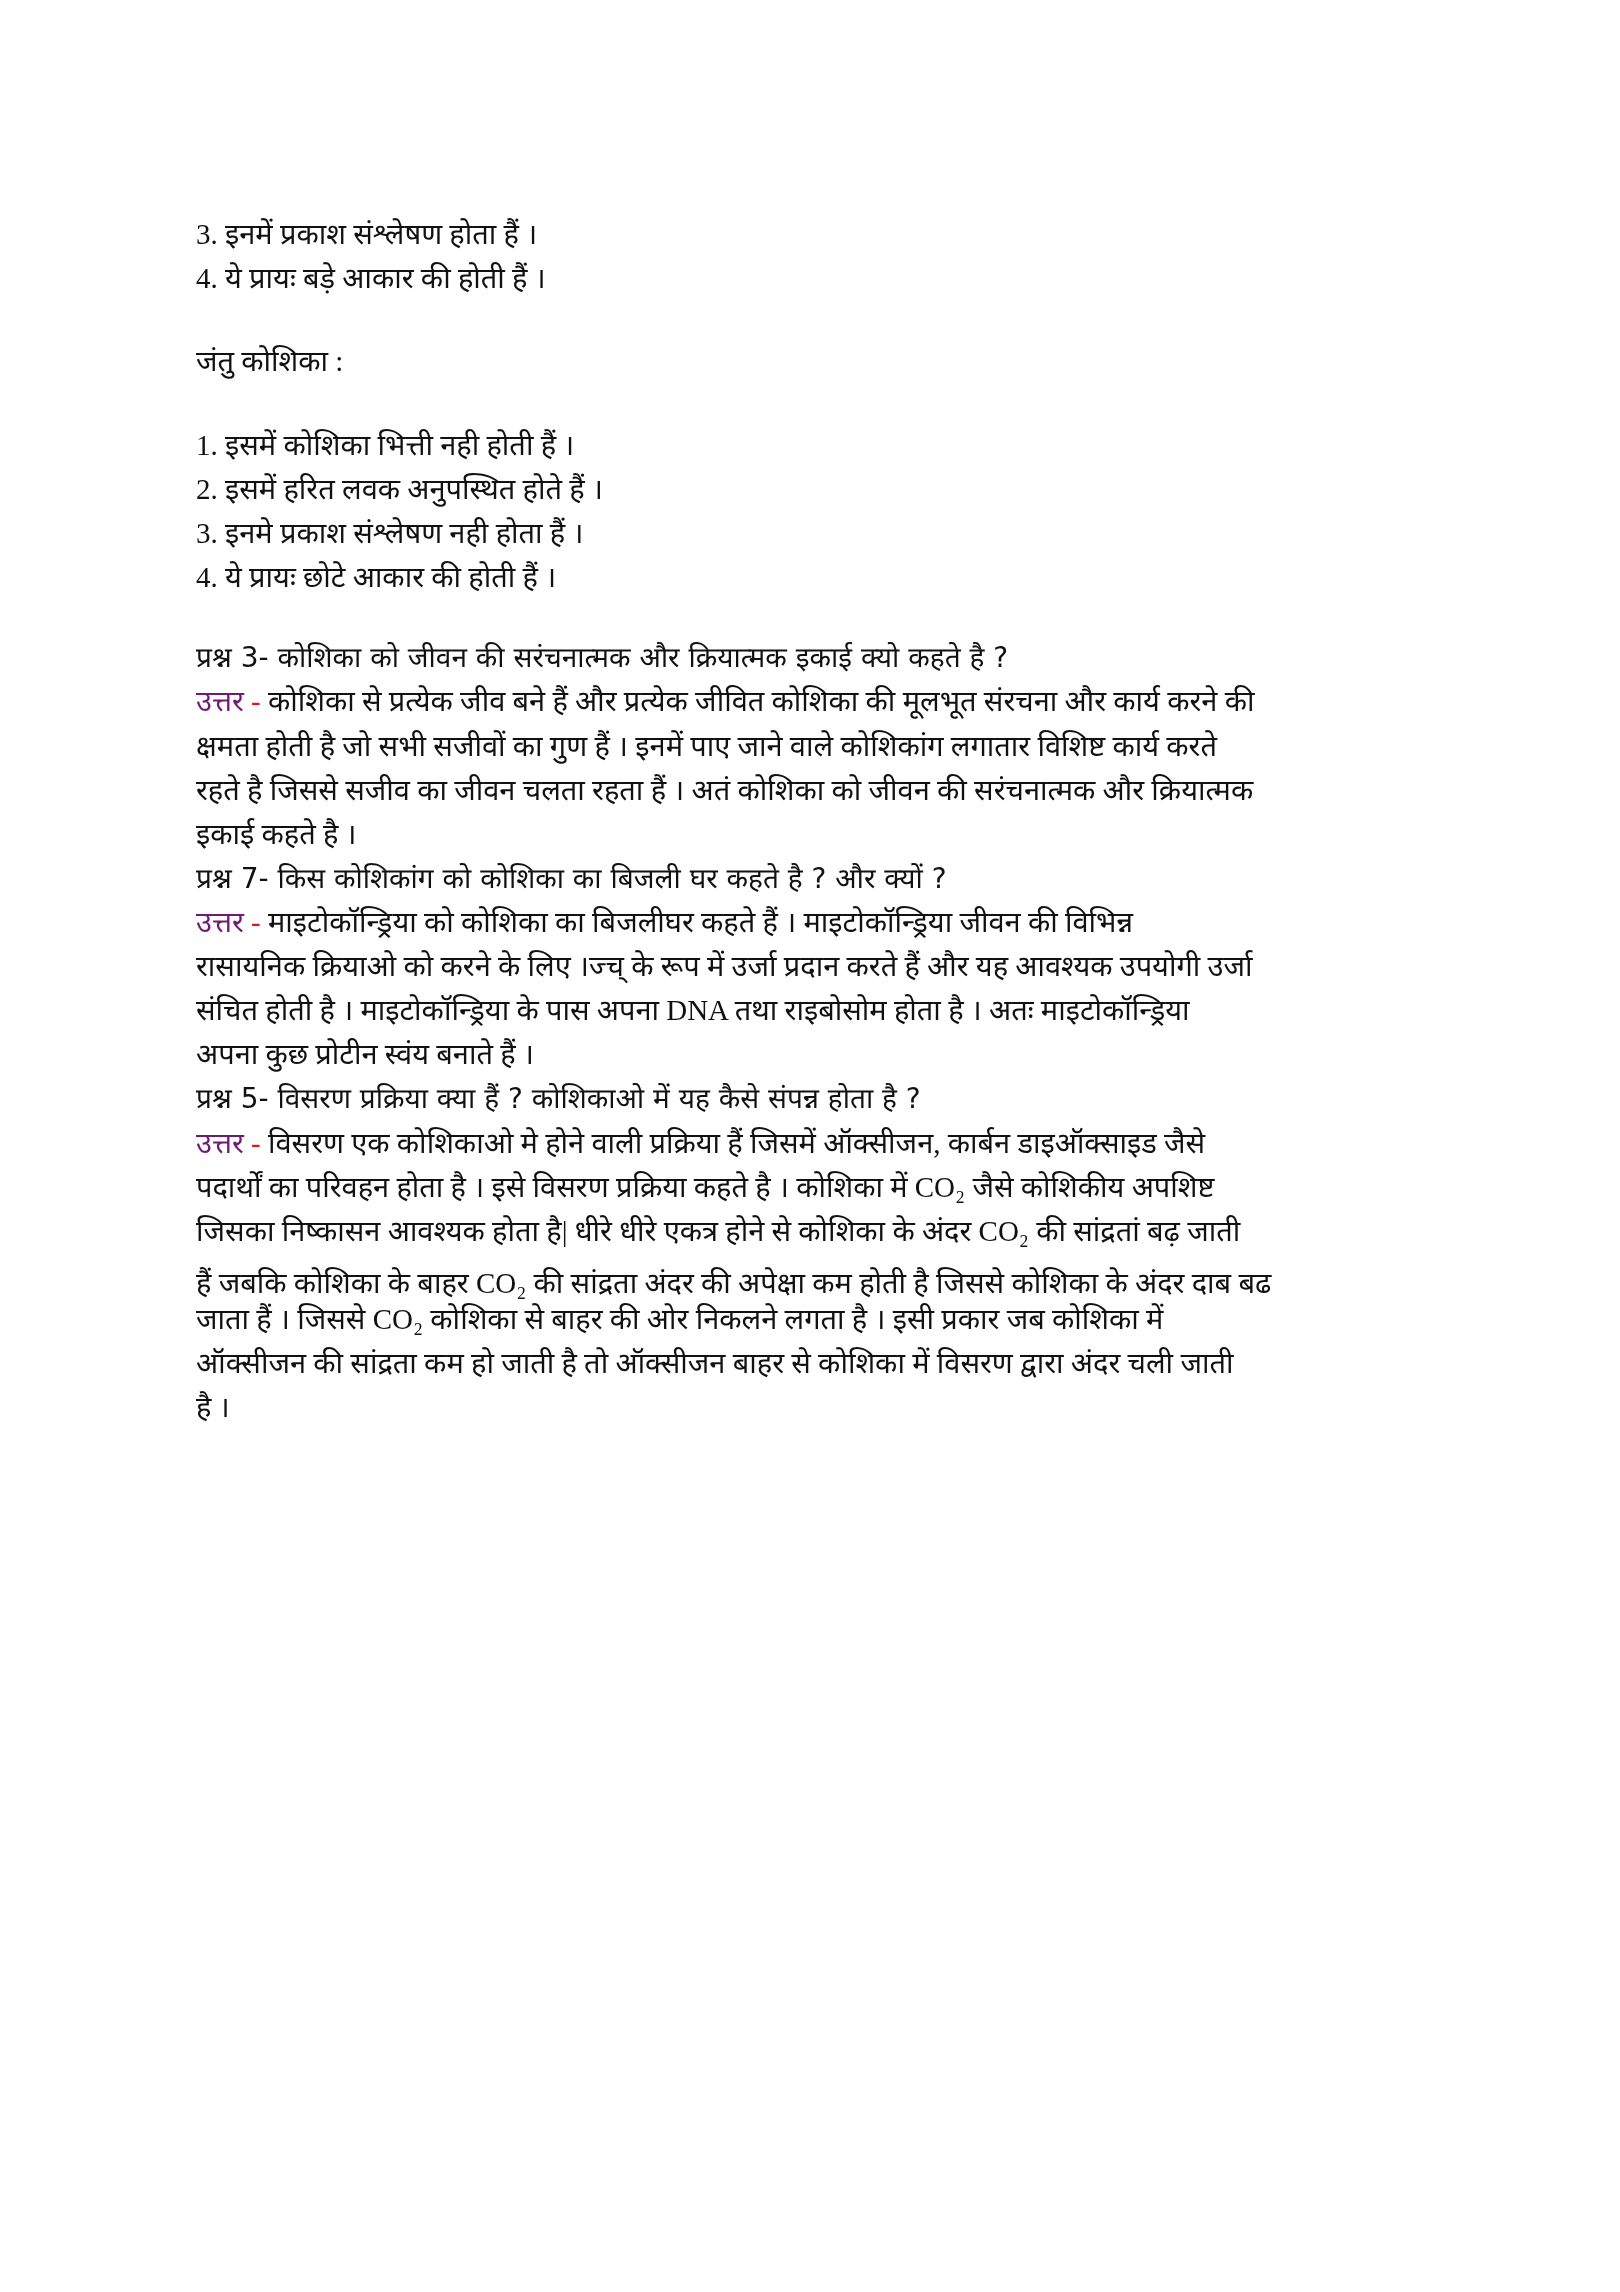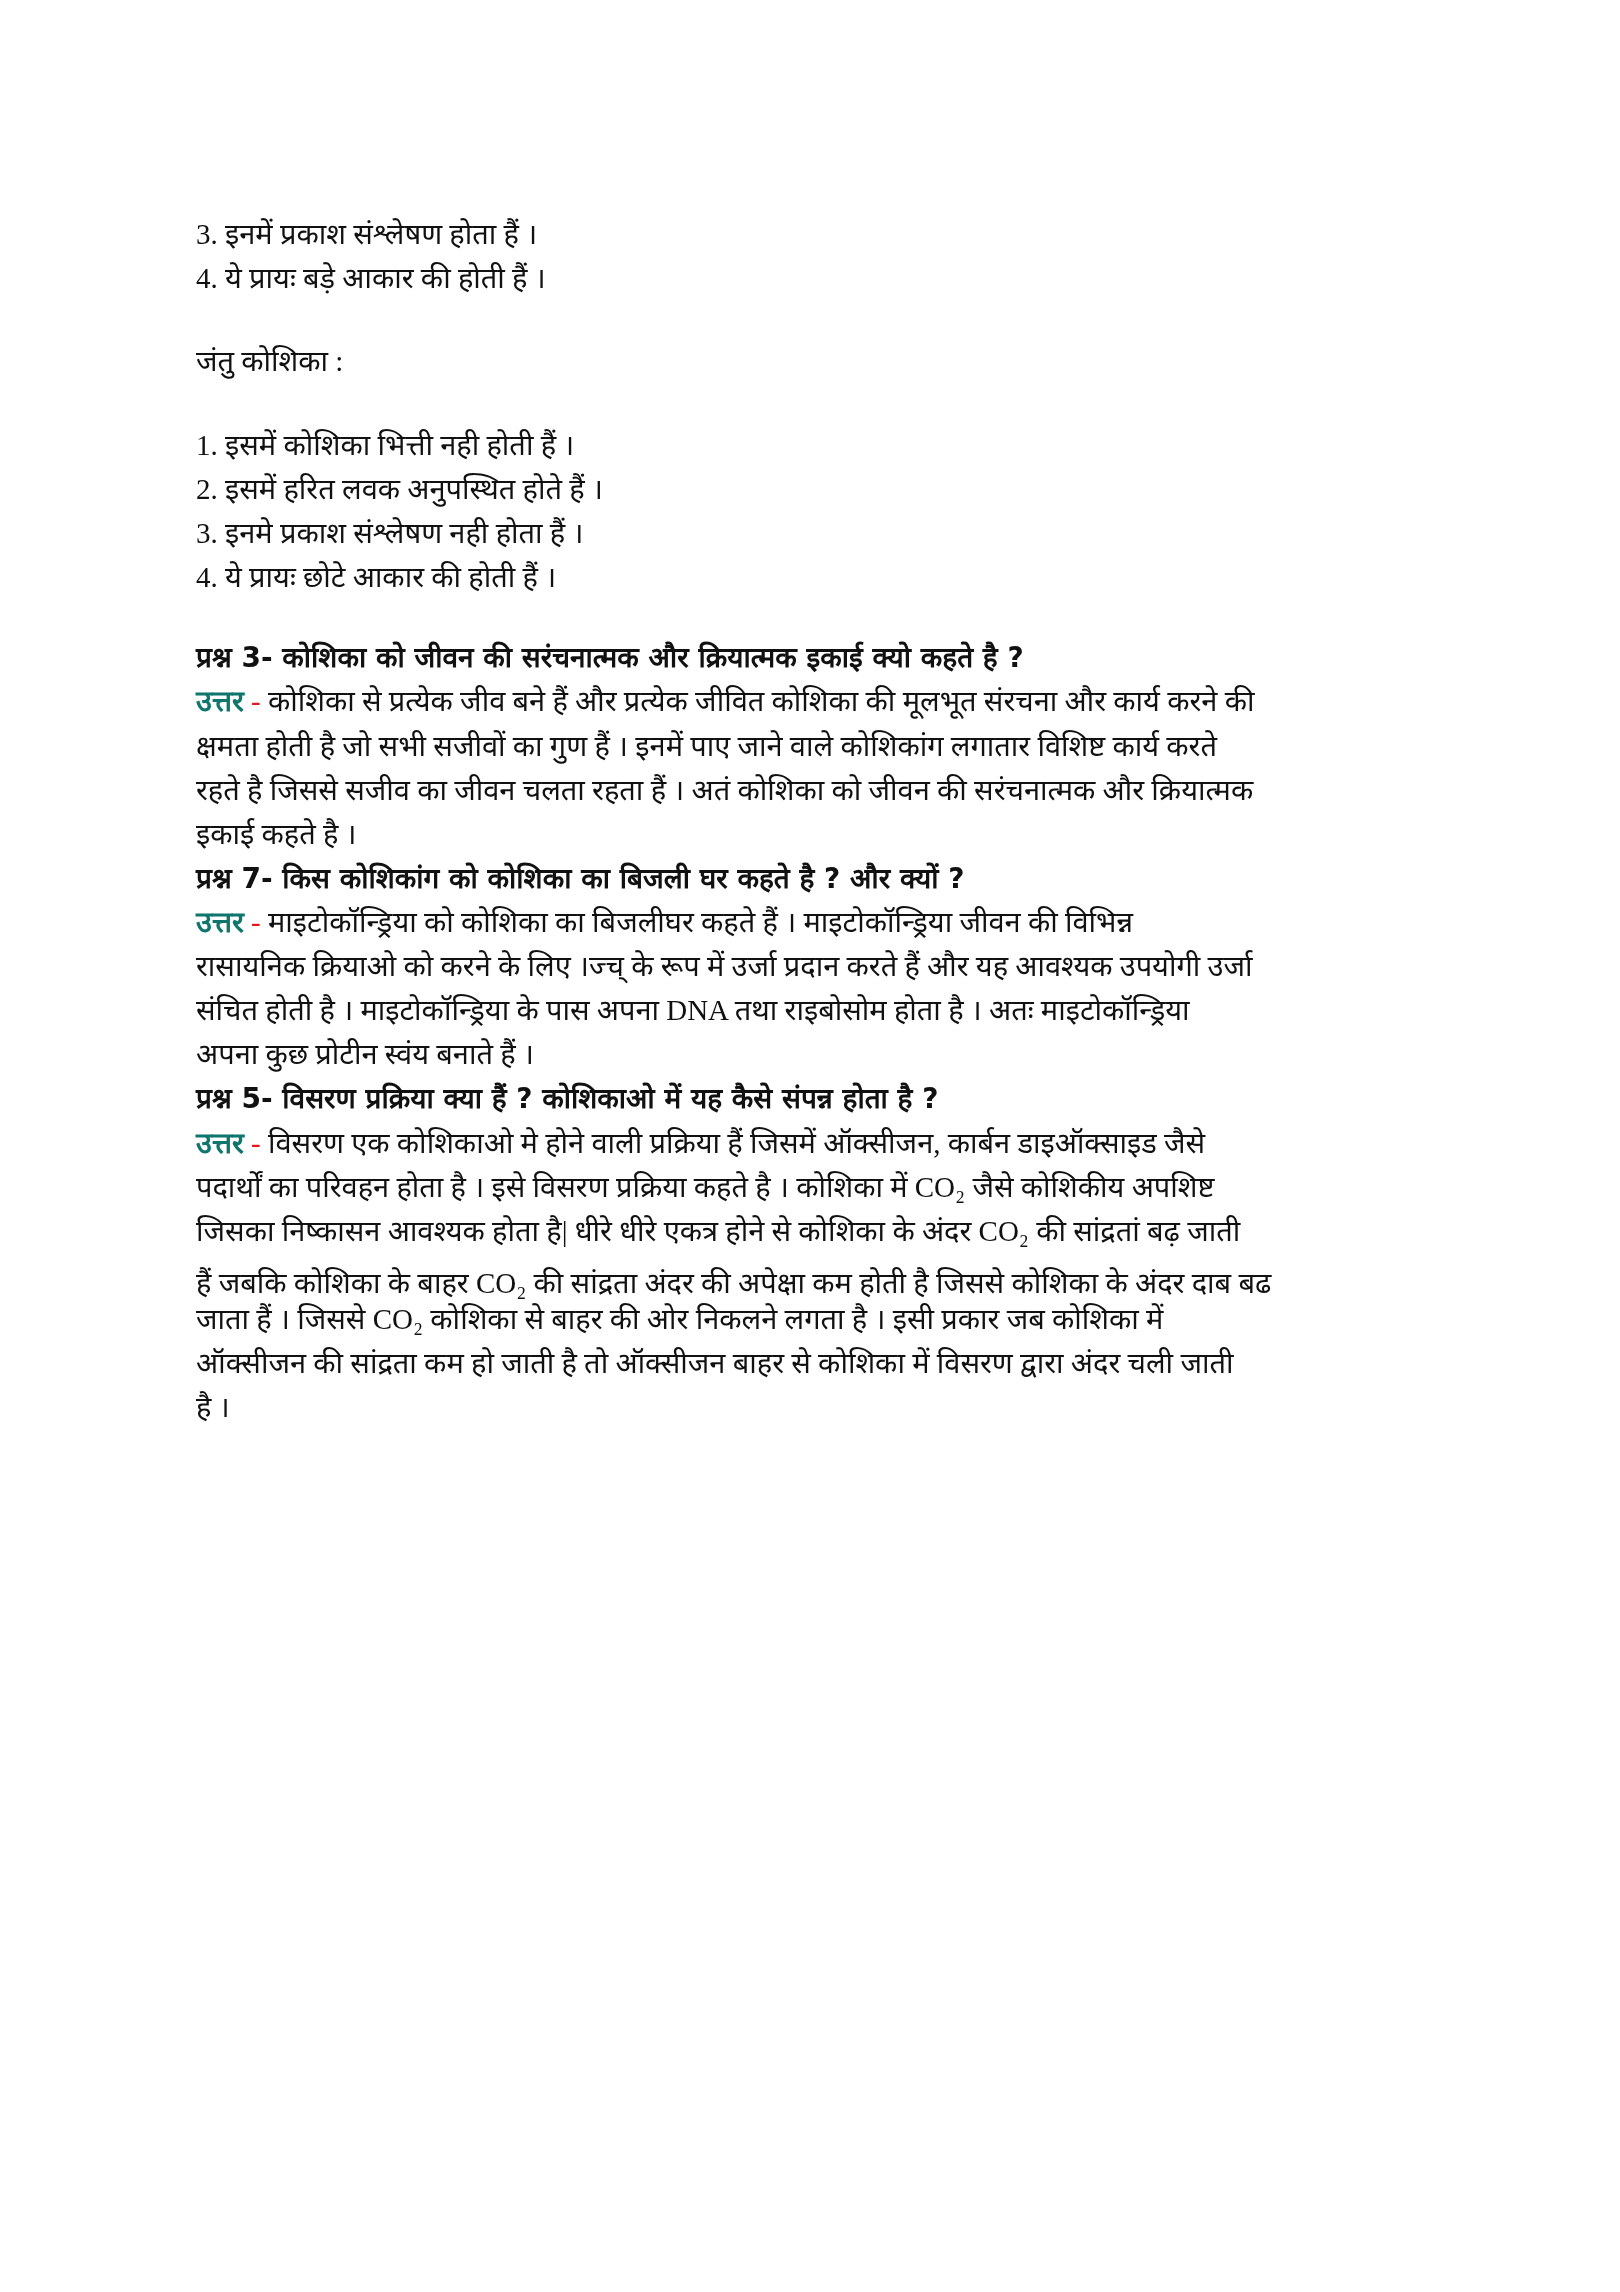--- a/index.html
+++ b/index.html
@@ -23,27 +23,27 @@
     }
     .line {
       position: absolute;
       left: 0;
       white-space: nowrap;
       font-size: 29px;
       line-height: 43px;
       margin-top: 12px;
     }
     .q {
-      font-weight: bold;
+      font-weight: normal;
       font-family: "DejaVu Sans", "Liberation Sans", sans-serif;
       font-size: 28px;
     }
     .ans-label {
-      color: #0f766e;
-      font-weight: bold;
+      color: #701a75;
+      font-weight: normal;
       font-family: "DejaVu Sans", "Liberation Sans", sans-serif;
     }
     .dash { color: #e8141b; }
   </style>
 </head>
 <body>
 
 <div class="page">
 
   <div class="line" style="top:201px">3. इनमें प्रकाश संश्लेषण होता हैं ।</div>

